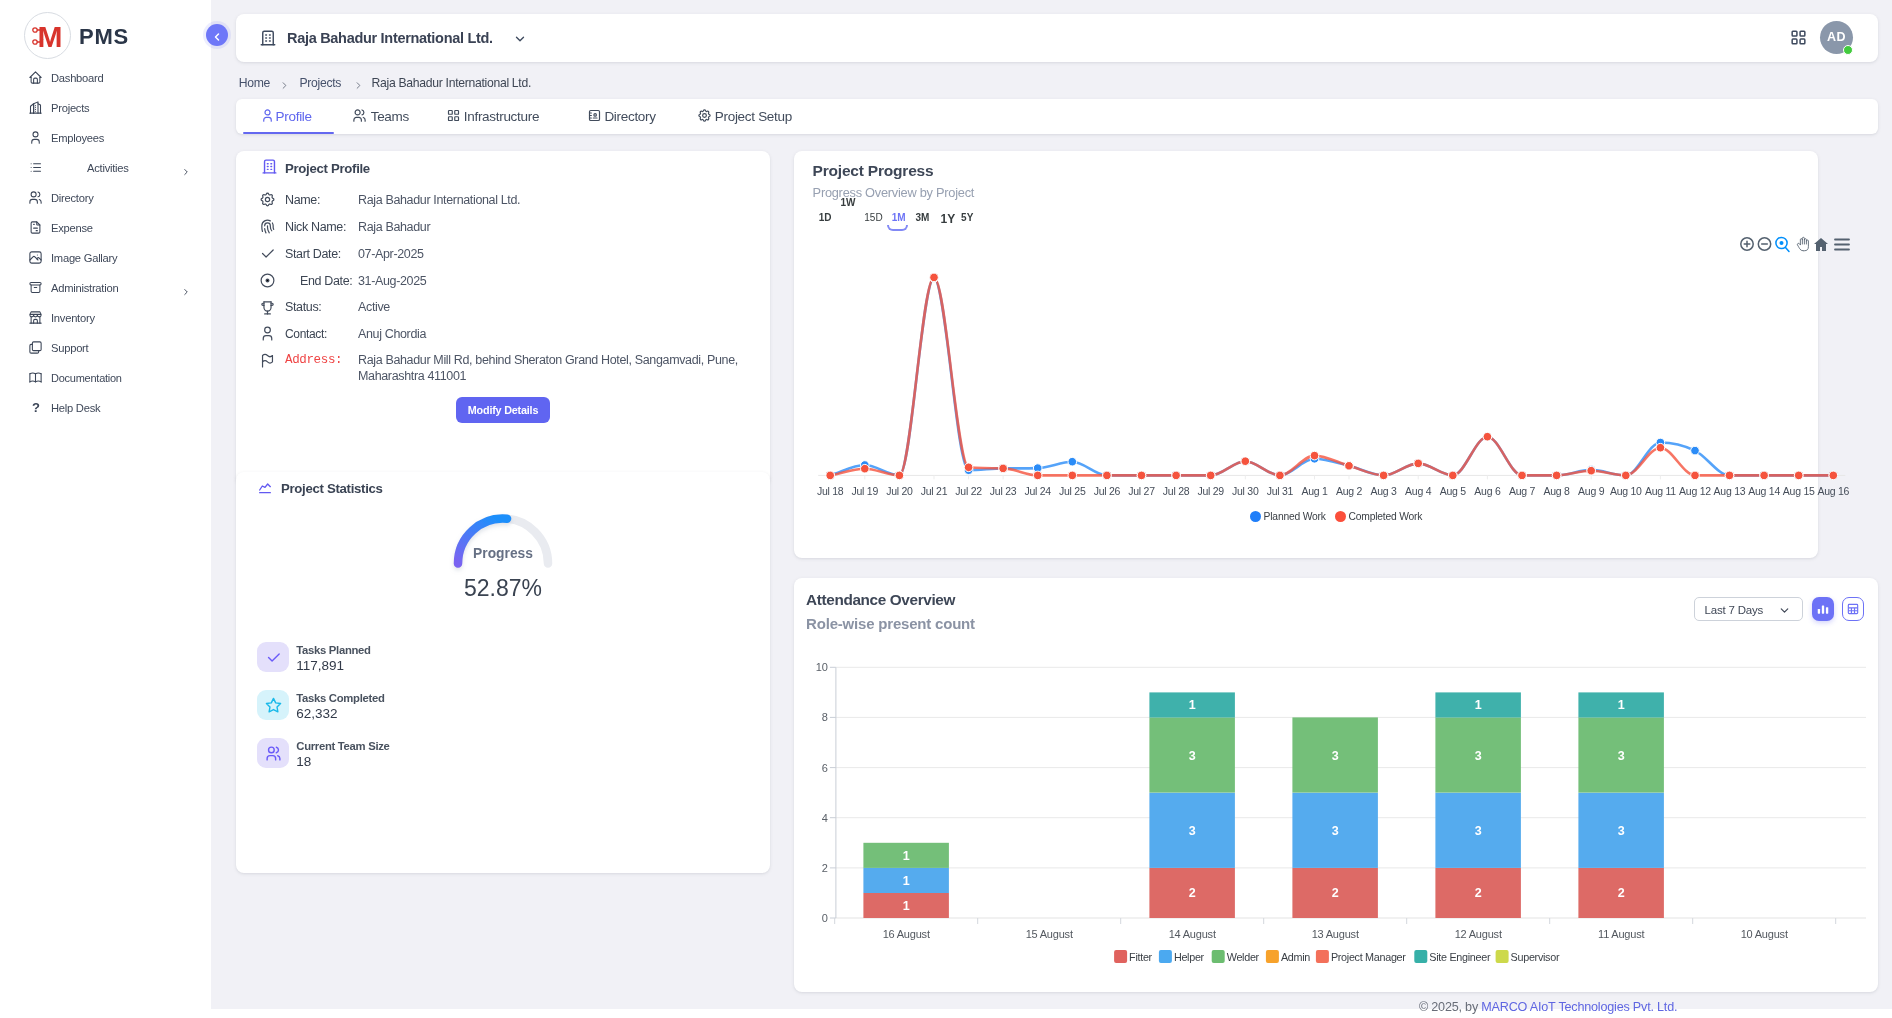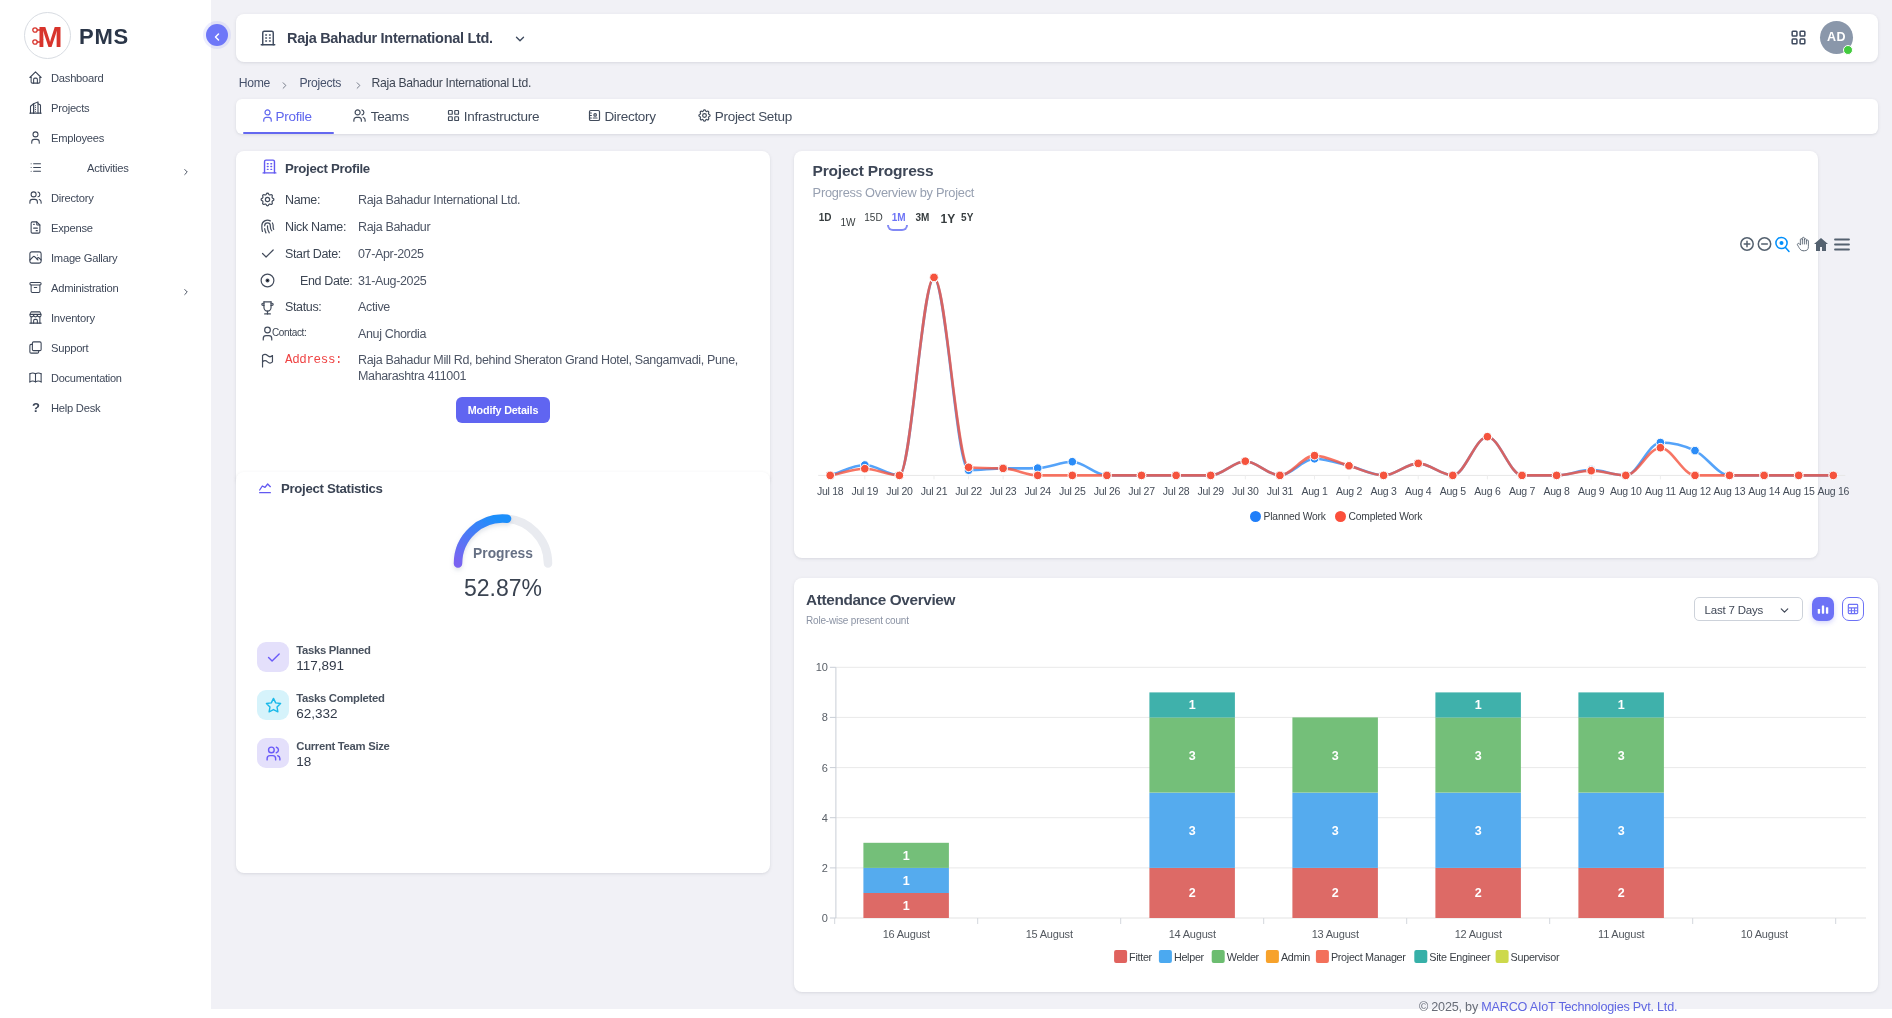--- a/index.html
+++ b/index.html
@@ -226,21 +226,21 @@
           <path d="M17 4v8a5 5 0 0 1 -10 0v-8"></path>
           <path d="M7 6h-1.5a1.5 1.5 0 0 0 0 3h1.5"></path>
           <path d="M17 6h1.5a1.5 1.5 0 0 1 0 3h-1.5"></path>
         </svg></div>
 <div style="position:absolute;left:49px;top:149.0px;font-size:12.5px;color:#3c4553;font-weight:500;letter-spacing:-0.35px;white-space:nowrap;">Status:</div>
 <div style="position:absolute;left:122px;top:149.0px;font-size:12.5px;color:#4d5565;font-weight:400;letter-spacing:-0.35px;white-space:nowrap;">Active</div>
 <div class="abs" style="left:23px;top:174px"><svg width="17" height="17" viewBox="0 0 24 24" fill="none" stroke="#434c5c" stroke-width="1.7" stroke-linecap="round" stroke-linejoin="round" style="">
           <path d="M8 7a4 4 0 1 0 8 0a4 4 0 0 0 -8 0"></path>
           <path d="M6 21v-2a4 4 0 0 1 4 -4h4a4 4 0 0 1 4 4v2"></path>
         </svg></div>
-<div style="position:absolute;left:36px;top:175.5px;font-size:10px;color:#3c4553;font-weight:500;letter-spacing:-0.35px;white-space:nowrap;">Contact:</div>
+<div style="position:absolute;left:49px;top:175.5px;font-size:12px;color:#3c4553;font-weight:500;letter-spacing:-0.35px;white-space:nowrap;">Contact:</div>
 <div style="position:absolute;left:122px;top:175.5px;font-size:12.5px;color:#4d5565;font-weight:400;letter-spacing:-0.35px;white-space:nowrap;">Anuj Chordia</div>
 <div class="abs" style="left:23px;top:200.5px"><svg width="17" height="17" viewBox="0 0 24 24" fill="none" stroke="#434c5c" stroke-width="1.7" stroke-linecap="round" stroke-linejoin="round" style="">
           <path d="M5 5a5 5 0 0 1 7 0a5 5 0 0 0 7 0v9a5 5 0 0 1 -7 0a5 5 0 0 0 -7 0v-9z"></path>
           <path d="M5 21v-7"></path>
         </svg></div>
 <div style="position:absolute;left:49px;top:202.0px;font-size:12.5px;color:#ef4444;font-weight:500;letter-spacing:-0.35px;white-space:nowrap;font-family:Liberation Mono, monospace;">Address:</div>
 <div style="position:absolute;left:122px;top:202.0px;font-size:12.5px;color:#4d5565;font-weight:400;letter-spacing:-0.35px;white-space:nowrap;">Raja Bahadur Mill Rd, behind Sheraton Grand Hotel, Sangamvadi, Pune,</div>
 <div style="position:absolute;left:122px;top:218px;font-size:12.5px;color:#4d5565;font-weight:400;letter-spacing:-0.35px;white-space:nowrap;">Maharashtra 411001</div>
 <div class="abs" style="left:220px;top:246px;width:94px;height:26px;background:#6065f1;border-radius:6px;color:#fff;font-size:10.8px;font-weight:bold;text-align:center;line-height:26px;letter-spacing:-0.2px">Modify Details</div>
 </div>
@@ -284,21 +284,21 @@
           <path d="M16 3.13a4 4 0 0 1 0 7.75"></path>
           <path d="M21 21v-2a4 4 0 0 0 -3 -3.85"></path>
         </svg></div>
 <div style="position:absolute;left:60.3px;top:268.5px;font-size:11.3px;color:#49525f;font-weight:bold;letter-spacing:-0.3px;white-space:nowrap;">Current Team Size</div>
 <div style="position:absolute;left:60.3px;top:282.5px;font-size:13.5px;color:#323a49;font-weight:400;letter-spacing:0px;white-space:nowrap;">18</div>
 </div>
 <div class="card" style="left:793.6px;top:151px;width:1024px;height:407px">
 <div style="position:absolute;left:19px;top:11px;font-size:15.5px;color:#3e4757;font-weight:bold;letter-spacing:-0.2px;white-space:nowrap;">Project Progress</div>
 <div style="position:absolute;left:19px;top:33.5px;font-size:12.8px;color:#97a0b1;font-weight:400;letter-spacing:-0.25px;white-space:nowrap;">Progress Overview by Project</div>
 <div style="position:absolute;left:25.1px;top:60.5px;font-size:10px;color:#373d3f;font-weight:bold;letter-spacing:0px;white-space:nowrap;">1D</div>
-<div style="position:absolute;left:46.9px;top:66px;font-size:10px;color:#373d3f;font-weight:normal;letter-spacing:0px;white-space:nowrap;">1W</div>
+<div style="position:absolute;left:46.9px;top:46px;font-size:10px;color:#373d3f;font-weight:bold;letter-spacing:0px;white-space:nowrap;">1W</div>
 <div style="position:absolute;left:70.7px;top:60.5px;font-size:10px;color:#373d3f;font-weight:normal;letter-spacing:0px;white-space:nowrap;">15D</div>
 <div style="position:absolute;left:98.1px;top:60.5px;font-size:10px;color:#6d74f6;font-weight:bold;letter-spacing:0px;white-space:nowrap;">1M</div>
 <div style="position:absolute;left:121.8px;top:60.5px;font-size:10px;color:#373d3f;font-weight:bold;letter-spacing:0px;white-space:nowrap;">3M</div>
 <div style="position:absolute;left:147px;top:60.5px;font-size:12px;color:#373d3f;font-weight:bold;letter-spacing:0px;white-space:nowrap;">1Y</div>
 <div style="position:absolute;left:167.5px;top:60.5px;font-size:10px;color:#373d3f;font-weight:bold;letter-spacing:0px;white-space:nowrap;">5Y</div>
 <div class="abs" style="left:93.4px;top:74px;width:21px;height:3px;border-bottom:2px solid #8289f5;border-left:2px solid #8289f5;border-right:2px solid #8289f5;border-bottom-left-radius:6px;border-bottom-right-radius:6px;height:6px"></div>
 <svg class="abs" style="left:945px;top:84px" width="120" height="20" viewBox="0 0 120 20" fill="none" stroke="#54616f" stroke-width="1.5" stroke-linecap="round" stroke-linejoin="round">
 <circle cx="8" cy="9" r="6.2"></circle>
         <path d="M5.2 9h5.6M8 6.2v5.6"></path>
 <circle cx="25.5" cy="9" r="6.2"></circle>
@@ -446,21 +446,21 @@
         <text x="1004.7" y="344.0" font-size="10.5" fill="#454d59" text-anchor="middle" letter-spacing="-0.25" font-family="Liberation Sans, sans-serif">Aug 15</text>
         <text x="1039.3" y="344.0" font-size="10.5" fill="#454d59" text-anchor="middle" letter-spacing="-0.25" font-family="Liberation Sans, sans-serif">Aug 16</text>
       </svg>
 <div class="abs" style="left:456px;top:359.5px;width:11px;height:11px;border-radius:50%;background:#1f7ef9"></div>
 <div style="position:absolute;left:470px;top:360px;font-size:10.3px;color:#3a3f45;font-weight:400;letter-spacing:-0.2px;white-space:nowrap;">Planned Work</div>
 <div class="abs" style="left:541px;top:359.5px;width:11px;height:11px;border-radius:50%;background:#fb4f3b"></div>
 <div style="position:absolute;left:555px;top:360px;font-size:10.3px;color:#3a3f45;font-weight:400;letter-spacing:-0.2px;white-space:nowrap;">Completed Work</div>
 </div>
 <div class="card" style="left:793.6px;top:578px;width:1084.4px;height:414px">
 <div style="position:absolute;left:12.5px;top:13px;font-size:15.3px;color:#3e4757;font-weight:bold;letter-spacing:-0.35px;white-space:nowrap;">Attendance Overview</div>
-<div style="position:absolute;left:12.5px;top:37px;font-size:10px;color:#8b93a4;font-weight:400;letter-spacing:-0.2px;white-space:nowrap;">Role-wise present count</div>
+<div style="position:absolute;left:12.5px;top:37px;font-size:15px;color:#8b93a4;font-weight:700;letter-spacing:-0.2px;white-space:nowrap;">Role-wise present count</div>
 <div class="abs" style="left:900.5px;top:19.3px;width:109px;height:24px;border:1px solid #cdd2da;border-radius:5px;background:#fff"></div>
 <div style="position:absolute;left:911px;top:25.5px;font-size:11.5px;color:#3f4756;font-weight:500;letter-spacing:-0.2px;white-space:nowrap;">Last 7 Days</div>
 <div class="abs" style="left:984px;top:24.5px"><svg width="13" height="13" viewBox="0 0 24 24" fill="none" stroke="#3f4756" stroke-width="2.2" stroke-linecap="round" stroke-linejoin="round" style="">
           <path d="M6 9l6 6l6 -6"></path>
         </svg></div>
 <div class="abs" style="left:1018px;top:18.9px;width:22.5px;height:24.6px;background:#6d72f6;border-radius:7px;box-shadow:0 2px 5px rgba(109,114,246,.3)">
         <svg class="abs" style="left:4.5px;top:5.5px" width="14" height="14" viewBox="0 0 24 24" fill="#fff">
           <rect x="3" y="12" width="4" height="8" rx="1"></rect>
           <rect x="10" y="6" width="4" height="14" rx="1"></rect>
           <rect x="17" y="9" width="4" height="11" rx="1"></rect>

